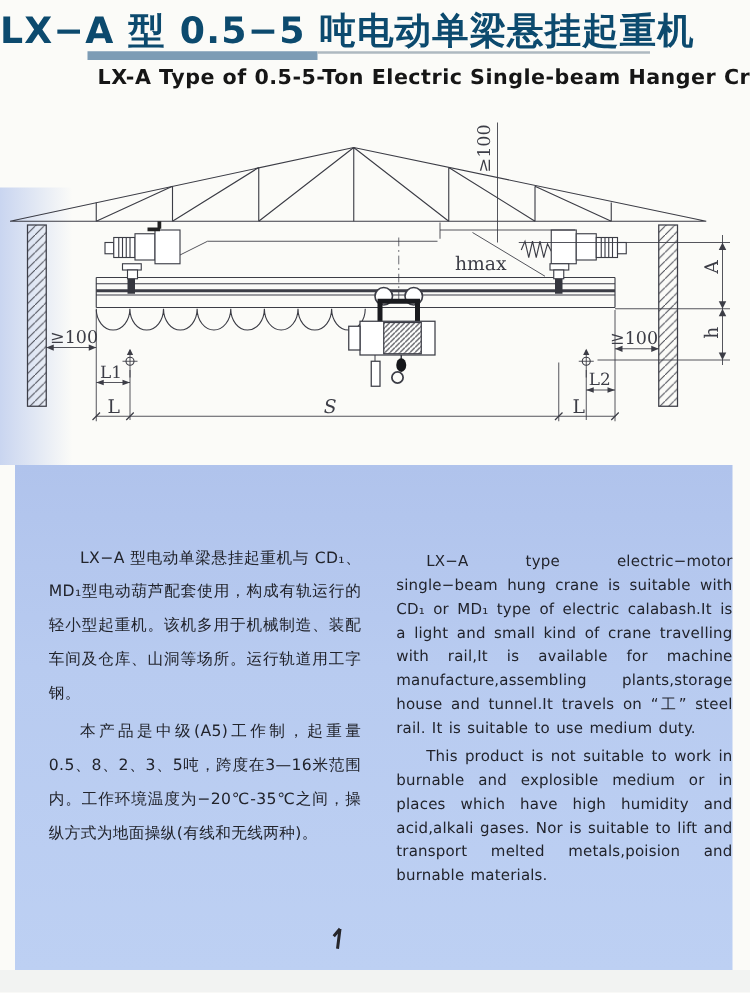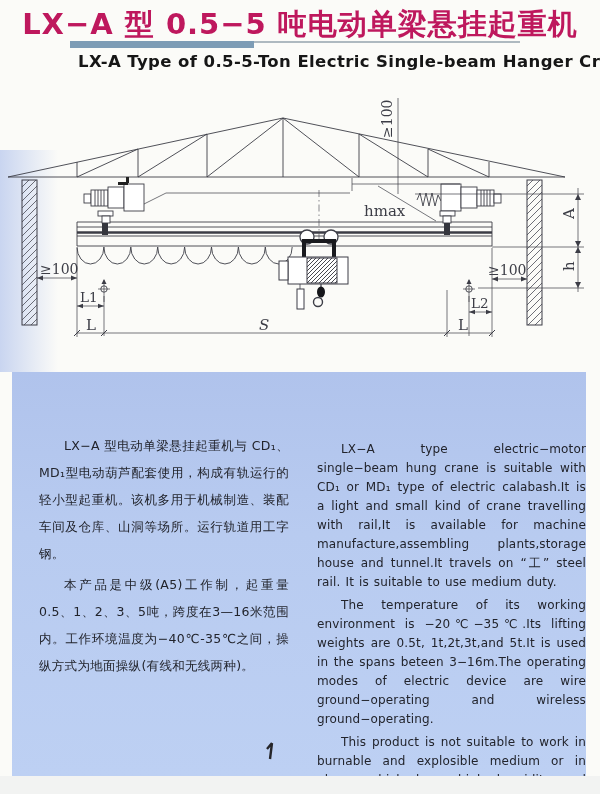--- a/index.html
+++ b/index.html
@@ -3,22 +3,22 @@
 <meta charset="utf-8">
 <style>
   html,body{margin:0;padding:0;}
   body{
     width:600px;height:794px;position:relative;overflow:hidden;
     background:#fbfbf8;
     font-family:"DejaVu Sans",sans-serif;
     color:#1b1b1f;
   }
   .title-zh{
-    position:absolute;top:5px;left:0;width:600px;text-align:center;
-    font-size:29px;font-weight:bold;letter-spacing:1px;color:#be185d;
+    position:absolute;top:5px;left:0;width:600px;
+    font-size:29px;font-weight:bold;letter-spacing:1px;color:#0c4a6e;
     font-family:"DejaVu Sans",sans-serif;white-space:nowrap;
   }
   .title-bar-thick{position:absolute;top:41px;left:70px;width:184px;height:7px;background:#7d9cb5;}
   .title-bar-thin{position:absolute;top:41px;left:254px;width:266px;height:2px;background:#aeb9c0;}
   .title-en{
     position:absolute;top:52px;left:78px;width:470px;
     font-size:16.5px;font-weight:bold;letter-spacing:0.4px;color:#161616;white-space:nowrap;
   }
   .blue-wash{
     position:absolute;left:0;top:150px;width:58px;height:222px;
@@ -163,25 +163,24 @@
   <text x="80" y="212" font-size="13.5">L1</text>
   <text x="471" y="218" font-size="13.5">L2</text>
   <text x="86" y="240" font-size="15">L</text>
   <text x="259" y="240" font-size="15" font-style="italic">S</text>
   <text x="458" y="240" font-size="15">L</text>
 </svg>
 
 <section class="panel">
   <div class="col col-zh">
     <p>LX−A 型电动单梁悬挂起重机与 CD₁、MD₁型电动葫芦配套使用，构成有轨运行的轻小型起重机。该机多用于机械制造、装配车间及仓库、山洞等场所。运行轨道用工字钢。</p>
-    <p>本产品是中级(A5)工作制，起重量0.5、1、2、3、5吨，跨度在3—16米范围内。工作环境温度为−40℃-35℃之间，操纵方式为地面操纵(有线和无线两种)。</p>
+    <p>本产品是中级(A5)工作制，起重量0.5、8、2、3、5吨，跨度在3—16米范围内。工作环境温度为−20℃-35℃之间，操纵方式为地面操纵(有线和无线两种)。</p>
   </div>
   <div class="col col-en">
     <p>LX−A type electric−motor single−beam hung crane is suitable with CD₁ or MD₁ type of electric calabash.It is a light and small kind of crane travelling with rail,It is available for machine manufacture,assembling plants,storage house and tunnel.It travels on “工” steel rail. It is suitable to use medium duty.</p>
-    <p>The temperature of its working environment is −20℃−35℃.Its lifting weights are 0.5t, 1t,2t,3t,and 5t.It is used in the spans beteen 3−16m.The operating modes of electric device are wire ground−operating and wireless ground−operating.</p>
     <p>This product is not suitable to work in burnable and explosible medium or in places which have high humidity and acid,alkali gases. Nor is suitable to lift and transport melted metals,poision and burnable materials.</p>
   </div>
   <svg class="scan-mark" width="14" height="20" viewBox="0 0 14 20" style="position:absolute;left:252px;top:369px;">
     <path d="M8,2 L6,18 M8,2 L3,8" stroke="#26262a" stroke-width="2.4" fill="none"></path>
   </svg>
 </section>
 
 <div class="page-bottom"></div>
 
 </body></html>

